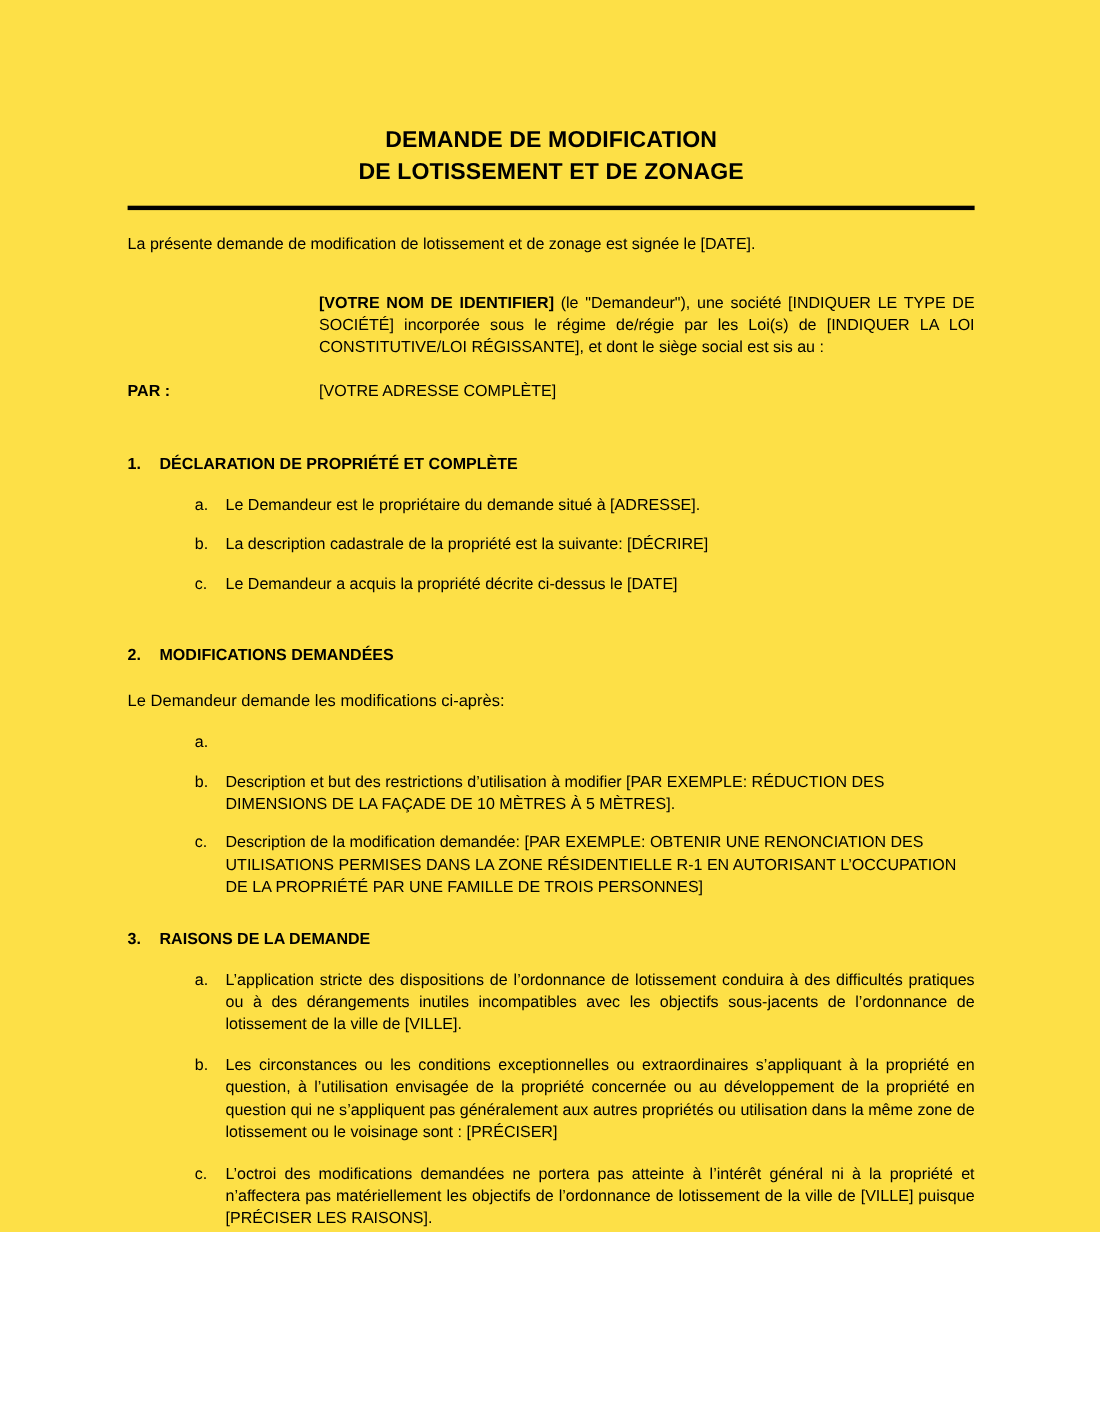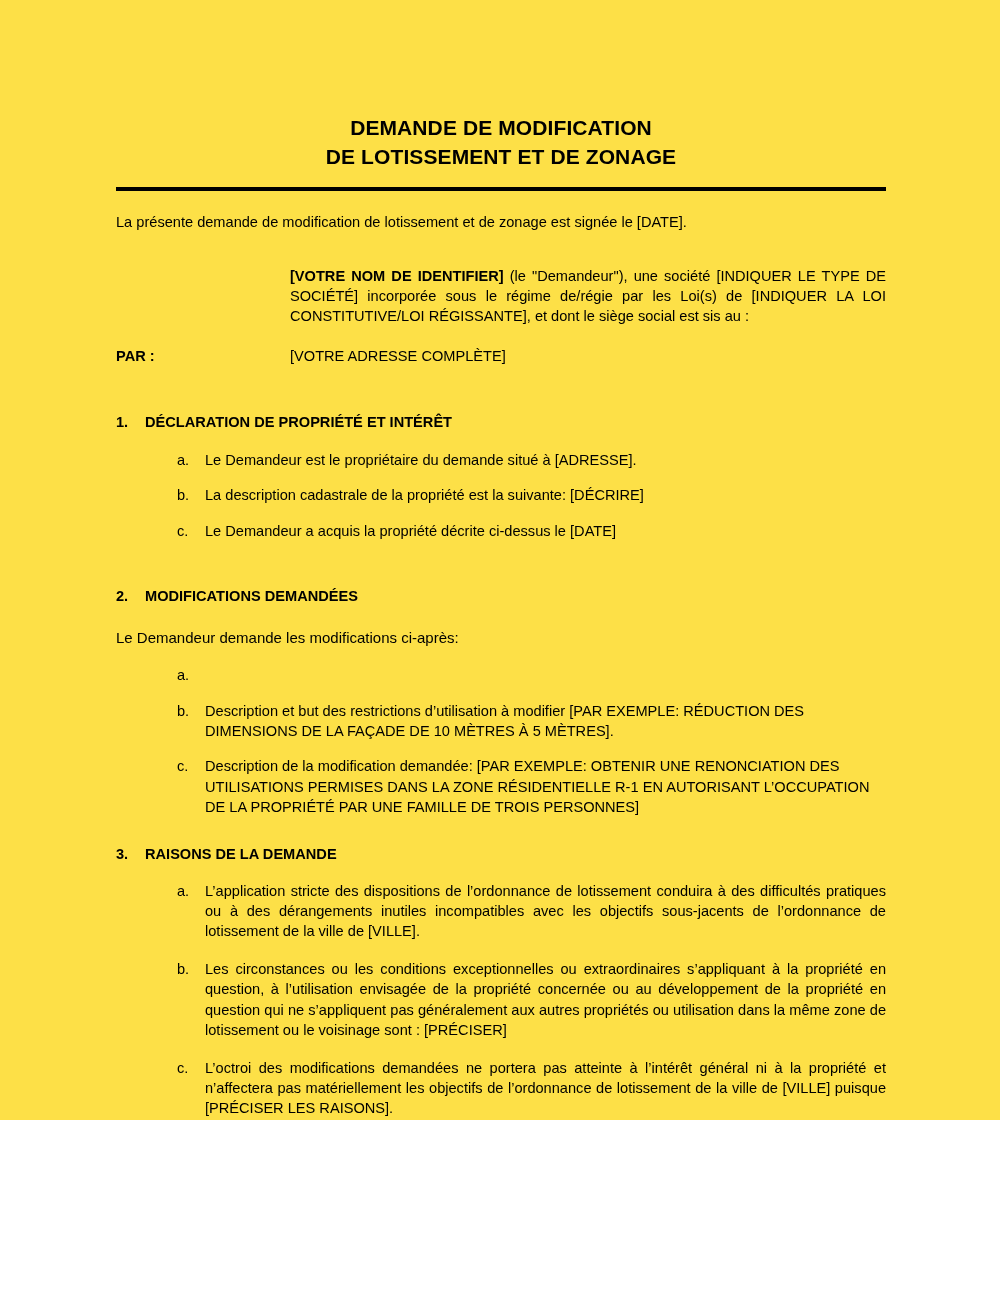--- a/index.html
+++ b/index.html
@@ -169,21 +169,21 @@
       <div class="par-label">PAR :</div>
       <div class="par-body">
         <p class="para" style="text-align:justify;"><span class="strongname">[VOTRE NOM DE IDENTIFIER]</span><span> (le  "Demandeur"), une société [INDIQUER LE TYPE DE SOCIÉTÉ] incorporée sous le régime de/régie par les Loi(s) de [INDIQUER LA LOI CONSTITUTIVE/LOI RÉGISSANTE], et dont le siège social est sis au :</span></p>
         <p class="para par-address">[VOTRE ADRESSE COMPLÈTE]</p>
       </div>
     </div>
 
     <div class="section" style="margin-top:46px;">
       <div class="section-heading">
         <span class="section-num">1.</span>
-        <span class="section-title">DÉCLARATION DE PROPRIÉTÉ ET INTÉRÊT</span>
+        <span class="section-title">DÉCLARATION DE PROPRIÉTÉ ET COMPLÈTE</span>
       </div>
       <div class="items">
         <div class="item">
           <span class="item-marker">a.</span>
           <span class="item-text ragged">Le Demandeur est le propriétaire du demande situé à [ADRESSE].</span>
         </div>
         <div class="item" style="margin-bottom:15px;">
           <span class="item-marker">b.</span>
           <span class="item-text ragged">La description cadastrale de la propriété est la suivante: [DÉCRIRE]</span>
         </div>

